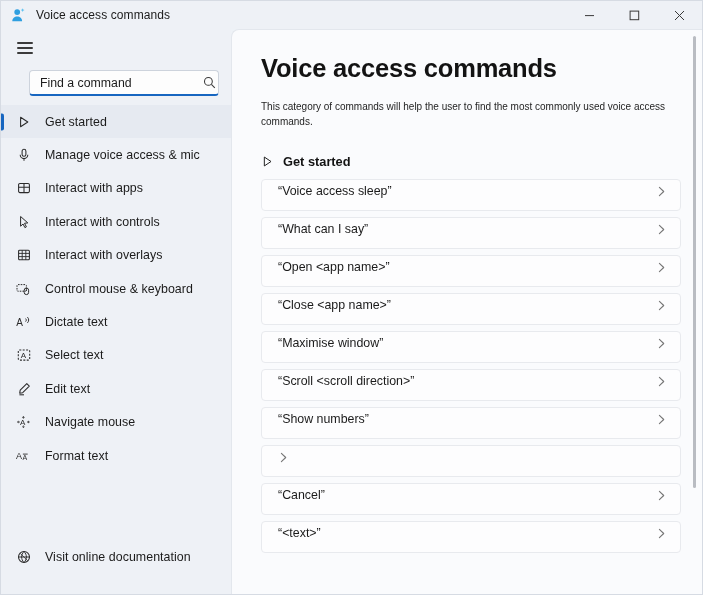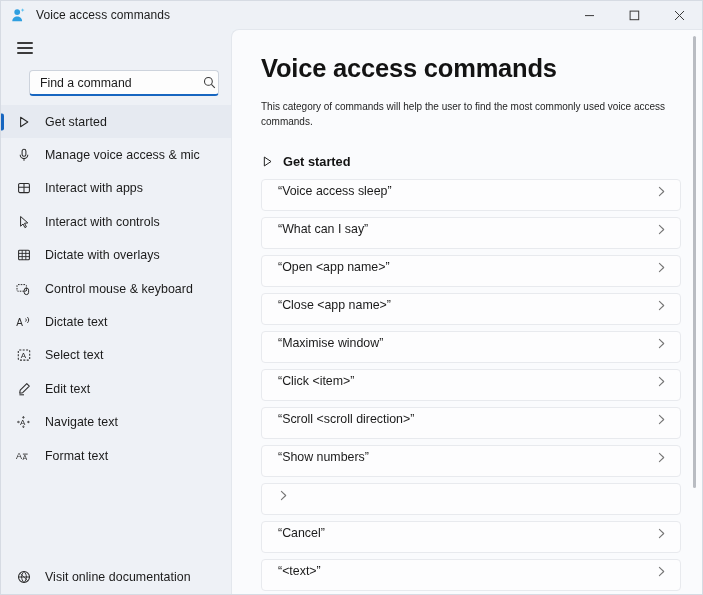--- a/index.html
+++ b/index.html
@@ -121,21 +121,21 @@
     background: #1766c0;
     border-radius: 0 2px 2px 0;
   }
   .nav-ico {
     width: 19px; min-width: 19px;
     display: flex; align-items: center; justify-content: center;
     color: #2b2b2b;
   }
   .nav-label { font-size: 12.4px; color: #1b1b1b; letter-spacing: .05px; }
 
-  .nav-bottom { margin-top: auto; padding-bottom: 0; }
+  .nav-bottom { margin-top: auto; padding-bottom: 20px; }
 
   
   .main {
     flex: 1;
     background: #fafbfd;
     border-top-left-radius: 8px;
     border-left: 1px solid #e3e7ed;
     border-top: 1px solid #e3e7ed;
     position: relative;
     overflow: hidden;
@@ -304,21 +304,21 @@
           <span class="nav-label">Interact with controls</span>
         </div>
 
         <div class="nav-item">
           <span class="nav-ico">
             <svg width="14" height="14" viewBox="0 0 14 14">
               <rect x="1.6" y="2.2" width="10.8" height="9.6" rx="1" stroke="currentColor" stroke-width="1.05" fill="none"></rect>
               <path d="M5.2 2.2v9.6M8.8 2.2v9.6M1.6 5.4h10.8M1.6 8.6h10.8" stroke="currentColor" stroke-width=".9" fill="none"></path>
             </svg>
           </span>
-          <span class="nav-label">Dictate with overlays</span>
+          <span class="nav-label">Interact with overlays</span>
         </div>
 
         <div class="nav-item">
           <span class="nav-ico">
             <svg width="15" height="14" viewBox="0 0 15 14">
               <rect x="1" y="2.6" width="9.4" height="6.6" rx="1" stroke="currentColor" stroke-width="1" fill="none" stroke-dasharray="1.6 1.1"></rect>
               <rect x="8.2" y="6" width="4.4" height="6.6" rx="2.2" stroke="currentColor" stroke-width="1" fill="none"></rect>
               <path d="M10.4 7.3v1.6" stroke="currentColor" stroke-width="1" fill="none"></path>
             </svg>
           </span>
@@ -356,21 +356,21 @@
         </div>
 
         <div class="nav-item">
           <span class="nav-ico">
             <svg width="15" height="14" viewBox="0 0 15 14">
               <text x="4" y="10" font-family="Liberation Sans, sans-serif" font-size="8" fill="currentColor">A</text>
               <path d="M7.4 1.1l1.5 1.6h-3zM7.4 13l1.5-1.6h-3zM1 7l1.6-1.5v3zM13.8 7l-1.6-1.5v3z" fill="currentColor"></path>
               <path d="M2.6 7h1.2M11 7h1.2M7.4 2.7v.9M7.4 10.5v.9" stroke="currentColor" stroke-width=".9"></path>
             </svg>
           </span>
-          <span class="nav-label">Navigate text</span>
+          <span class="nav-label">Navigate mouse</span>
         </div>
 
         <div class="nav-item">
           <span class="nav-ico">
             <svg width="16" height="14" viewBox="0 0 16 14">
               <text x="0" y="9.8" font-family="Liberation Sans, sans-serif" font-size="9" fill="currentColor">A</text>
               <text x="6.4" y="11.2" font-family="Liberation Sans, sans-serif" font-size="7" fill="currentColor">A</text>
               <path d="M6.9 5.1h4.8" stroke="currentColor" stroke-width=".9"></path>
             </svg>
           </span>
@@ -449,28 +449,20 @@
 
           <div class="cmd-item">
             <span class="cmd-text">“Maximise window”</span>
             <span class="cmd-chev">
               <svg width="11" height="11" viewBox="0 0 11 11">
                   <path d="M3.4 1.3l4.3 4.2-4.3 4.2" stroke="currentColor" stroke-width="1.1" fill="none" stroke-linejoin="round" stroke-linecap="round"></path>
                 </svg>
             </span>
           </div>
 
-          <div class="cmd-item">
-            <span class="cmd-text">“Click &lt;item&gt;”</span>
-            <span class="cmd-chev">
-              <svg width="11" height="11" viewBox="0 0 11 11">
-                  <path d="M3.4 1.3l4.3 4.2-4.3 4.2" stroke="currentColor" stroke-width="1.1" fill="none" stroke-linejoin="round" stroke-linecap="round"></path>
-                </svg>
-            </span>
-          </div>
 
           <div class="cmd-item">
             <span class="cmd-text">“Scroll &lt;scroll direction&gt;”</span>
             <span class="cmd-chev">
               <svg width="11" height="11" viewBox="0 0 11 11">
                   <path d="M3.4 1.3l4.3 4.2-4.3 4.2" stroke="currentColor" stroke-width="1.1" fill="none" stroke-linejoin="round" stroke-linecap="round"></path>
                 </svg>
             </span>
           </div>
 

